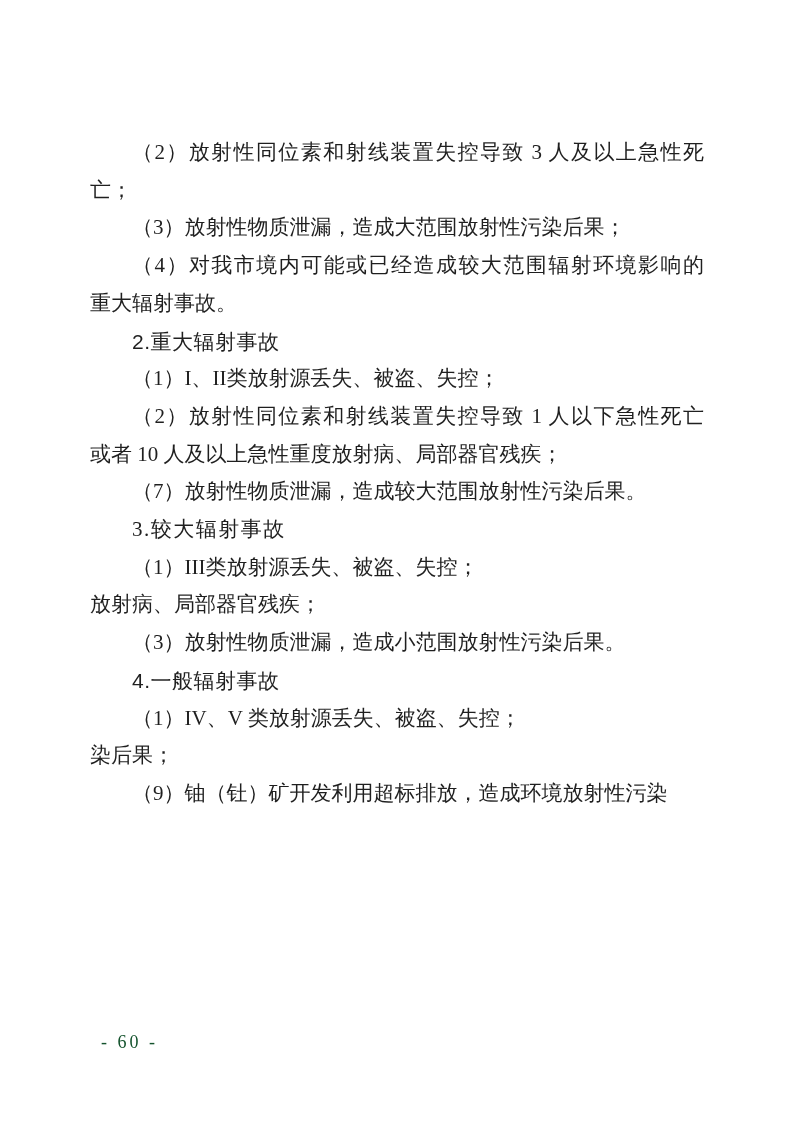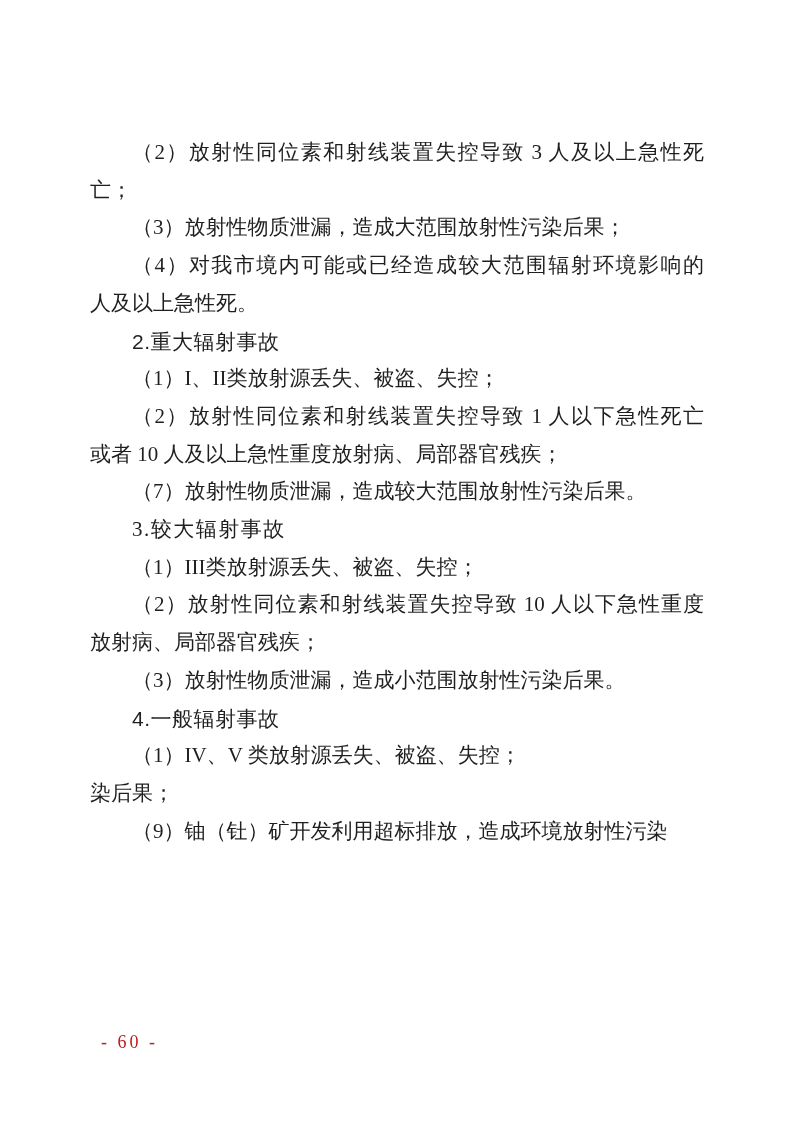--- a/index.html
+++ b/index.html
@@ -50,39 +50,39 @@
     font-weight: 400;
     letter-spacing: 1.5px;
   }
   .footer {
     position: absolute;
     left: 101px;
     top: 1031px;
     font-size: 18px;
     line-height: 22px;
     letter-spacing: 3px;
-    color: #b91c1c;
+    color: #14532d;
     font-family: "Liberation Serif", "DejaVu Serif", serif;
   }
 </style>
 </head>
 <body>
 
 <div class="page">
   <div class="content">
       <p class="block body">
         <span class="tline first">（2）放射性同位素和射线装置失控导致 3 人及以上急性死</span>
         <span class="tline last">亡；</span>
       </p>
       <p class="block body">
         <span class="tline first last">（3）放射性物质泄漏，造成大范围放射性污染后果；</span>
       </p>
       <p class="block body">
         <span class="tline first">（4）对我市境内可能或已经造成较大范围辐射环境影响的</span>
-        <span class="tline last">人及以上急性死。</span>
+        <span class="tline last">重大辐射事故。</span>
       </p>
       <p class="block heading-bold">
         <span class="tline first last">2.重大辐射事故</span>
       </p>
       <p class="block body">
         <span class="tline first last">（1）I、II类放射源丢失、被盗、失控；</span>
       </p>
       <p class="block body">
         <span class="tline first">（2）放射性同位素和射线装置失控导致 1 人以下急性死亡</span>
         <span class="tline last">或者 10 人及以上急性重度放射病、局部器官残疾；</span>
@@ -90,21 +90,20 @@
       <p class="block body">
         <span class="tline first last">（7）放射性物质泄漏，造成较大范围放射性污染后果。</span>
       </p>
       <p class="block heading-regular">
         <span class="tline first last">3.较大辐射事故</span>
       </p>
       <p class="block body">
         <span class="tline first last">（1）III类放射源丢失、被盗、失控；</span>
       </p>
       <p class="block body">
-        <span class="tline first">（2）放射性同位素和射线装置失控导致 10 人以下急性重度</span>
         <span class="tline last">放射病、局部器官残疾；</span>
       </p>
       <p class="block body">
         <span class="tline first last">（3）放射性物质泄漏，造成小范围放射性污染后果。</span>
       </p>
       <p class="block heading-bold">
         <span class="tline first last">4.一般辐射事故</span>
       </p>
       <p class="block body">
         <span class="tline first last">（1）IV、V 类放射源丢失、被盗、失控；</span>

